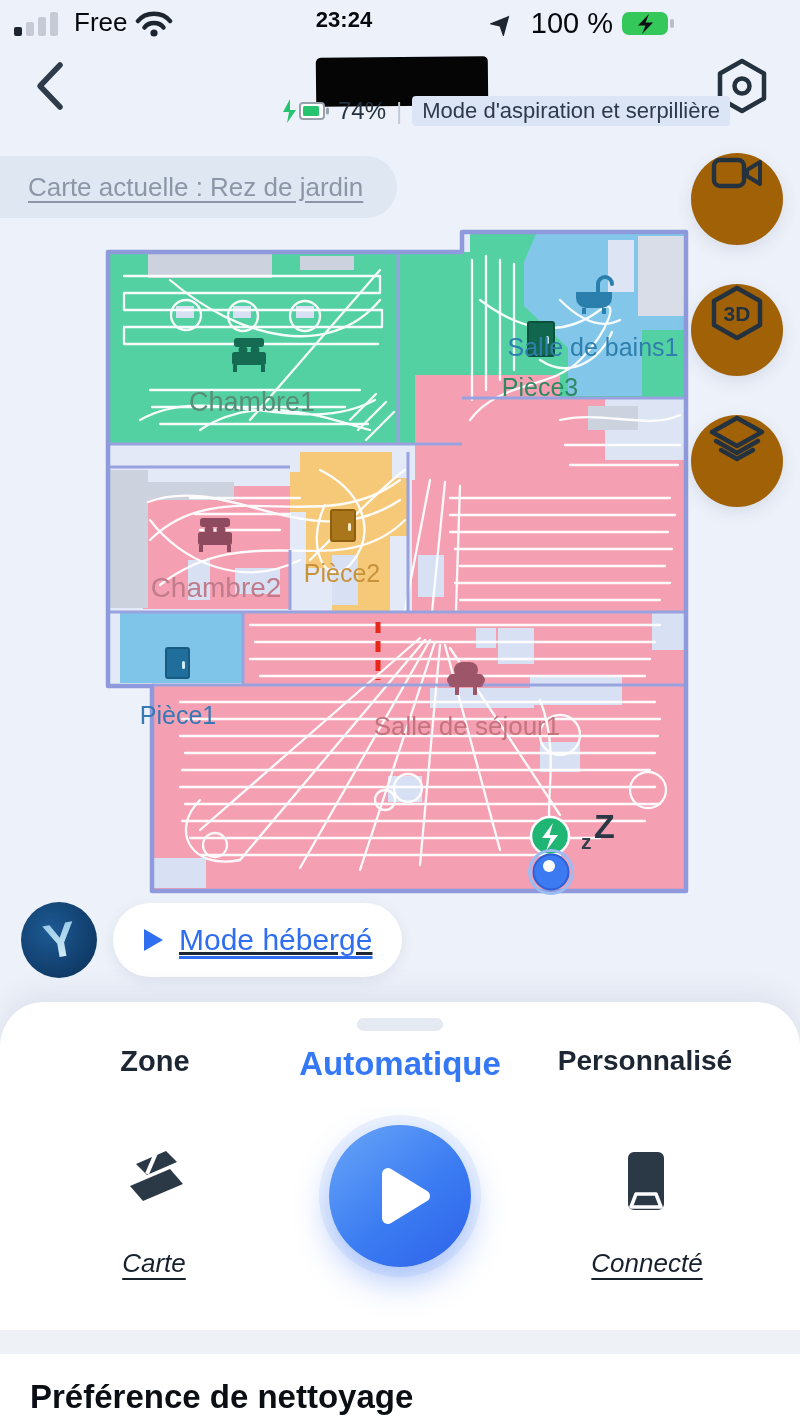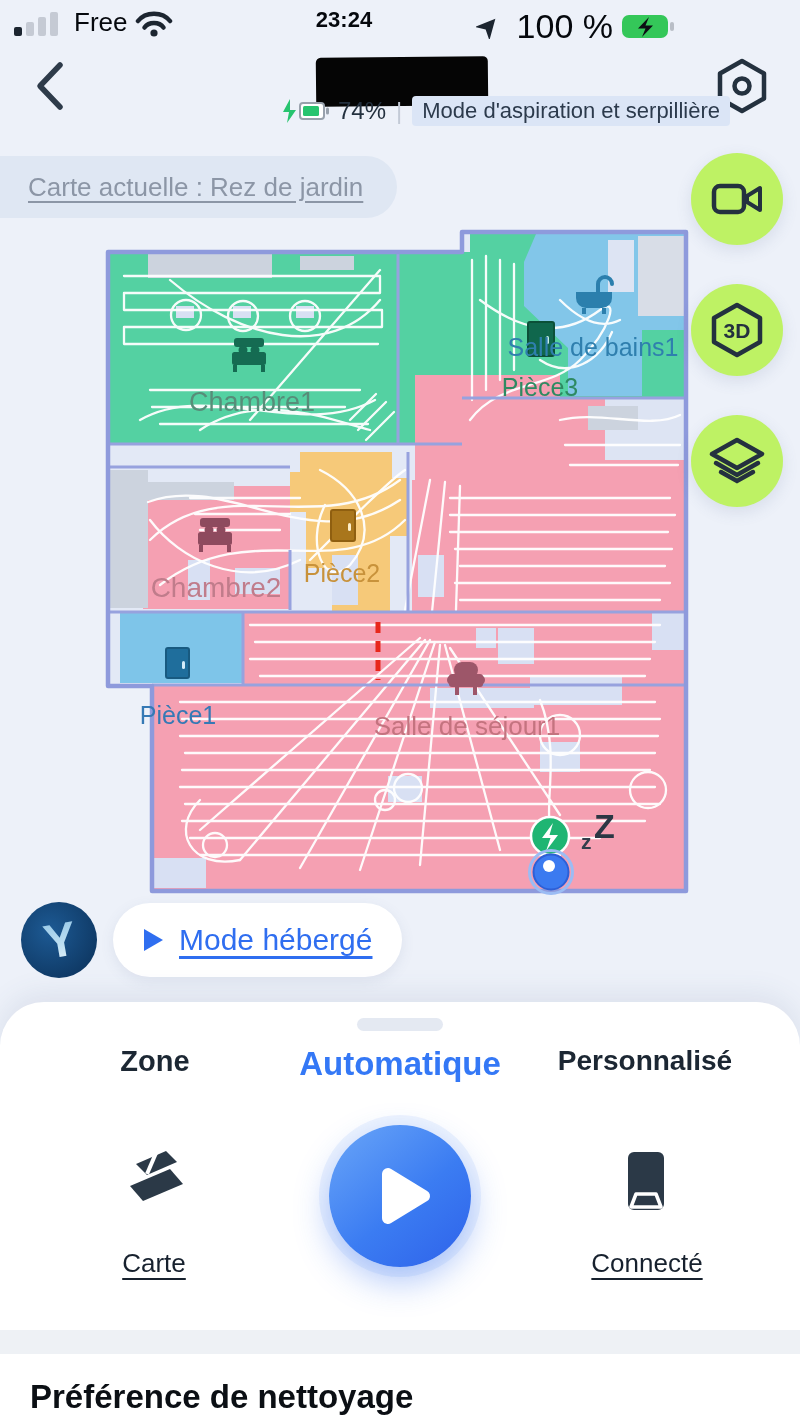--- a/index.html
+++ b/index.html
@@ -8,63 +8,63 @@
     background:#edf1f9;
     font-family:"Liberation Sans","DejaVu Sans",sans-serif;
     color:#1c2733;
   }
   
   .status-bar{position:absolute;top:0;left:0;width:688px;height:44px;}
   .sb-left{position:absolute;left:14px;top:7px;display:flex;align-items:center;gap:8px;}
   .sb-carrier{font-size:26px;font-weight:500;color:#05080d;}
   .sb-time{position:absolute;left:0;right:0;top:7px;text-align:center;font-size:22px;font-weight:700;color:#05080d;}
   .sb-right{position:absolute;right:12px;top:7px;display:flex;align-items:center;gap:9px;}
-  .sb-batt-text{font-size:34px;color:#05080d;margin-left:8px;}
+  .sb-batt-text{font-size:29px;color:#05080d;margin-left:8px;}
   
   .back-btn{position:absolute;left:34px;top:60px;width:32px;height:52px;}
   .redacted-name{position:absolute;left:316px;top:57px;width:172px;height:49px;background:#050505;border-radius:5px;transform:rotate(-.6deg);}
   .settings-btn{position:absolute;left:714px;top:57px;width:56px;height:58px;}
   
   .device-status{position:absolute;left:0;top:94px;width:800px;height:34px;display:flex;align-items:center;justify-content:flex-start;}
   .ds-inner{position:absolute;left:280px;display:flex;align-items:center;gap:8px;}
   .ds-pct{font-size:24px;font-weight:500;color:#24313f;}
   .ds-sep{font-size:24px;color:#c3cad6;margin:0 2px;}
   .ds-chip{background:#dbe5f6;border-radius:4px;padding:2px 10px;font-size:22px;color:#2c3a4c;}
   
   .map-pill{
     position:absolute;left:0;top:156px;height:62px;min-width:378px;box-sizing:border-box;
     background:#dfe7f3;border-radius:0 31px 31px 0;
     display:flex;align-items:center;padding:0 34px 0 28px;
   }
   .map-pill span{font-size:26px;color:#8c96a6;text-decoration:underline;text-underline-offset:5px;}
   
   .map-svg{position:absolute;left:0;top:0;z-index:1;}
   
-  .fab{position:absolute;left:691px;width:92px;height:92px;border-radius:50%;background:#bef264;
-       box-shadow:0 5px 16px rgba(80,100,140,.14);display:flex;align-items:center;justify-content:center;z-index:3;}
+  .fab{position:absolute;left:691px;width:92px;height:92px;border-radius:50%;background:#a16207;
+       box-shadow:0 5px 16px rgba(80,100,140,.14);display:flex;justify-content:center;z-index:3;}
   .fab-video{top:153px;} .fab-3d{top:284px;} .fab-layers{top:415px;}
   
   .brand-logo{position:absolute;left:20px;top:901px;width:78px;height:78px;z-index:4;}
   .hosted-pill{position:absolute;left:113px;top:903px;height:74px;min-width:277px;box-sizing:border-box;z-index:4;
     background:#fff;border-radius:37px;display:flex;align-items:center;gap:14px;padding:0 30px 0 28px;
-    box-shadow:0 4px 14px rgba(80,100,140,.10);}
+    box-shadow:0 4px 14px rgba(80,100,140,.10);text-decoration:underline;}
   .hosted-pill .lbl{font-size:30px;color:#2f6ef0;text-decoration:underline;text-underline-offset:6px;}
   
   .sheet{position:absolute;left:0;top:1002px;width:800px;height:420px;background:#fff;
     border-radius:44px 44px 0 0;box-shadow:0 -8px 28px rgba(70,90,130,.10);z-index:5;}
   .handle{position:absolute;left:357px;top:16px;width:86px;height:13px;border-radius:7px;background:#e4e9f2;}
   .tab{position:absolute;top:1045px;transform:translateX(-50%);white-space:nowrap;z-index:6;}
   .tab-zone{left:155px;font-size:29px;font-weight:700;color:#1c2733;}
   .tab-auto{left:400px;font-size:33px;font-weight:700;color:#3478f6;}
   .tab-perso{left:645px;font-size:28px;font-weight:600;color:#1c2733;}
   .action-icon{position:absolute;z-index:6;}
   .carte-icon{left:120px;top:1142px;}
   .dock-icon{left:623px;top:1150px;}
   .action-label{position:absolute;transform:translateX(-50%);font-size:26px;color:#17212e;z-index:6;
-    text-decoration:underline;text-underline-offset:6px;white-space:nowrap;}
+    text-decoration:underline;text-underline-offset:6px;white-space:nowrap;font-style:italic;}
   .carte-label{left:154px;top:1248px;}
   .dock-label{left:647px;top:1248px;}
   .play-btn{position:absolute;left:329px;top:1125px;width:142px;height:142px;border-radius:50%;z-index:6;
     background:linear-gradient(140deg,#6aa6f8 0%,#3b7cf2 55%,#2e62ea 100%);
     box-shadow:0 14px 34px rgba(46,106,240,.38),0 0 0 10px rgba(90,150,245,.10);
     display:flex;align-items:center;justify-content:center;}
   .divider-band{position:absolute;left:0;top:1330px;width:800px;height:24px;background:#eef1f5;z-index:6;}
   .section-title{position:absolute;left:30px;top:1378px;margin:0;font-size:33px;font-weight:700;color:#0b0f14;z-index:6;}
 </style>
 </head>

